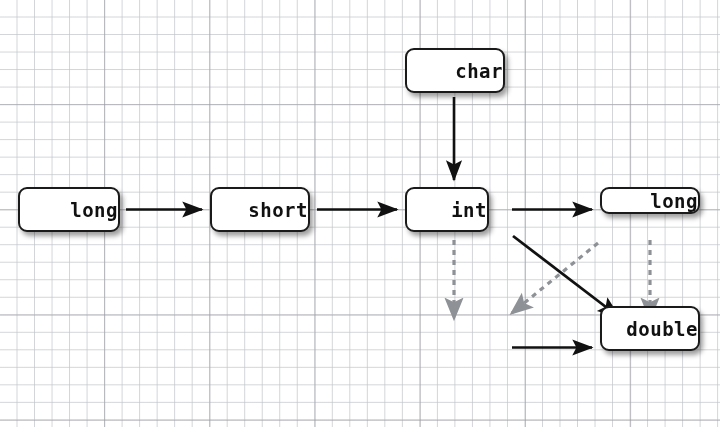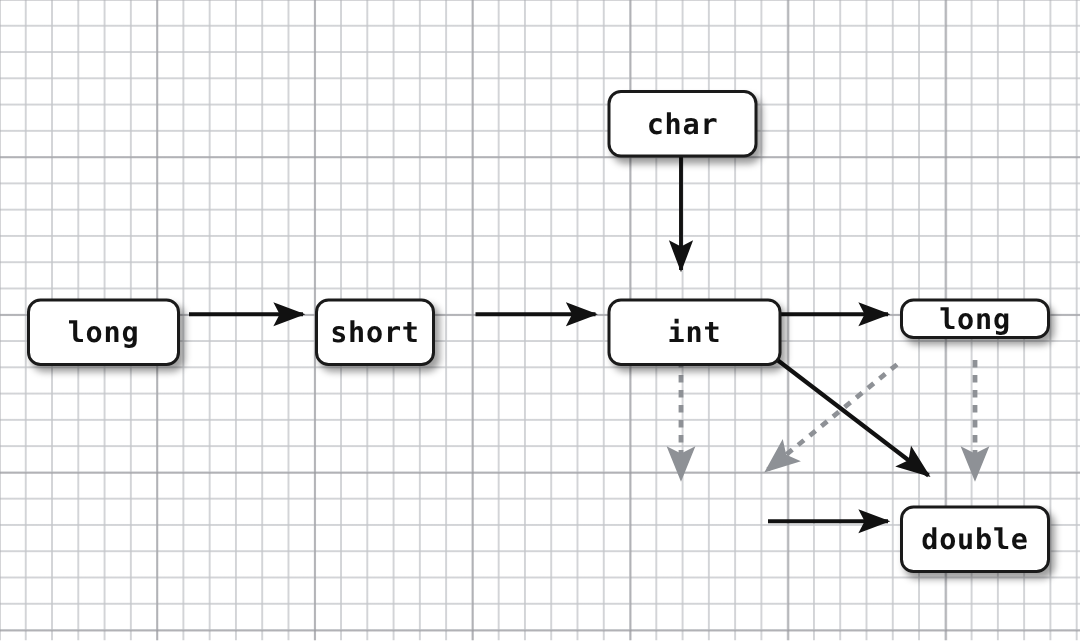--- a/index.html
+++ b/index.html
@@ -32,29 +32,28 @@
 
   
   .node {
     position: absolute;
     box-sizing: border-box;
     background: #ffffff;
     border: 2.5px solid #1a1a1a;
     border-radius: 9px;
     display: flex;
     align-items: center;
-    justify-content: center;
+    justify-content: flex-end;
     font-family: "DejaVu Sans Mono", "Liberation Mono", monospace;
     font-size: 19px;
     font-weight: 700;
     color: #111111;
     letter-spacing: 0.5px;
     box-shadow: 3px 4px 5px rgba(0,0,0,0.38);
     user-select: none;
-    margin-top: 12px;
   }
 
   
   #edges {
     position: absolute;
     left: 0;
     top: 0;
     width: 720px;
     height: 427px;
     pointer-events: none;
@@ -95,30 +94,30 @@
   </svg>
 
   <div class="node" style="left:405px; top:48px;  width:100px; height:45px;">
     <span>char</span>
   </div>
 
   <div class="node" style="left:18px;  top:187px; width:102px; height:45px;">
     <span>long</span>
   </div>
 
-  <div class="node" style="left:210px; top:187px; width:80px; height:45px;">
+  <div class="node" style="left:210px; top:187px; width:100px; height:45px;">
     <span>short</span>
   </div>
 
-  <div class="node" style="left:405px; top:187px; width:116px; height:45px;">
+  <div class="node" style="left:405px; top:187px; width:84px; height:45px;">
     <span>int</span>
   </div>
 
   <div class="node" style="left:600px; top:187px; width:100px; height:27px;">
     <span>long</span>
   </div>
 
 
-  <div class="node" style="left:600px; top:325px; width:100px; height:45px;">
+  <div class="node" style="left:600px; top:306px; width:100px; height:45px;">
     <span>double</span>
   </div>
 
 </div>
 
 </body></html>

